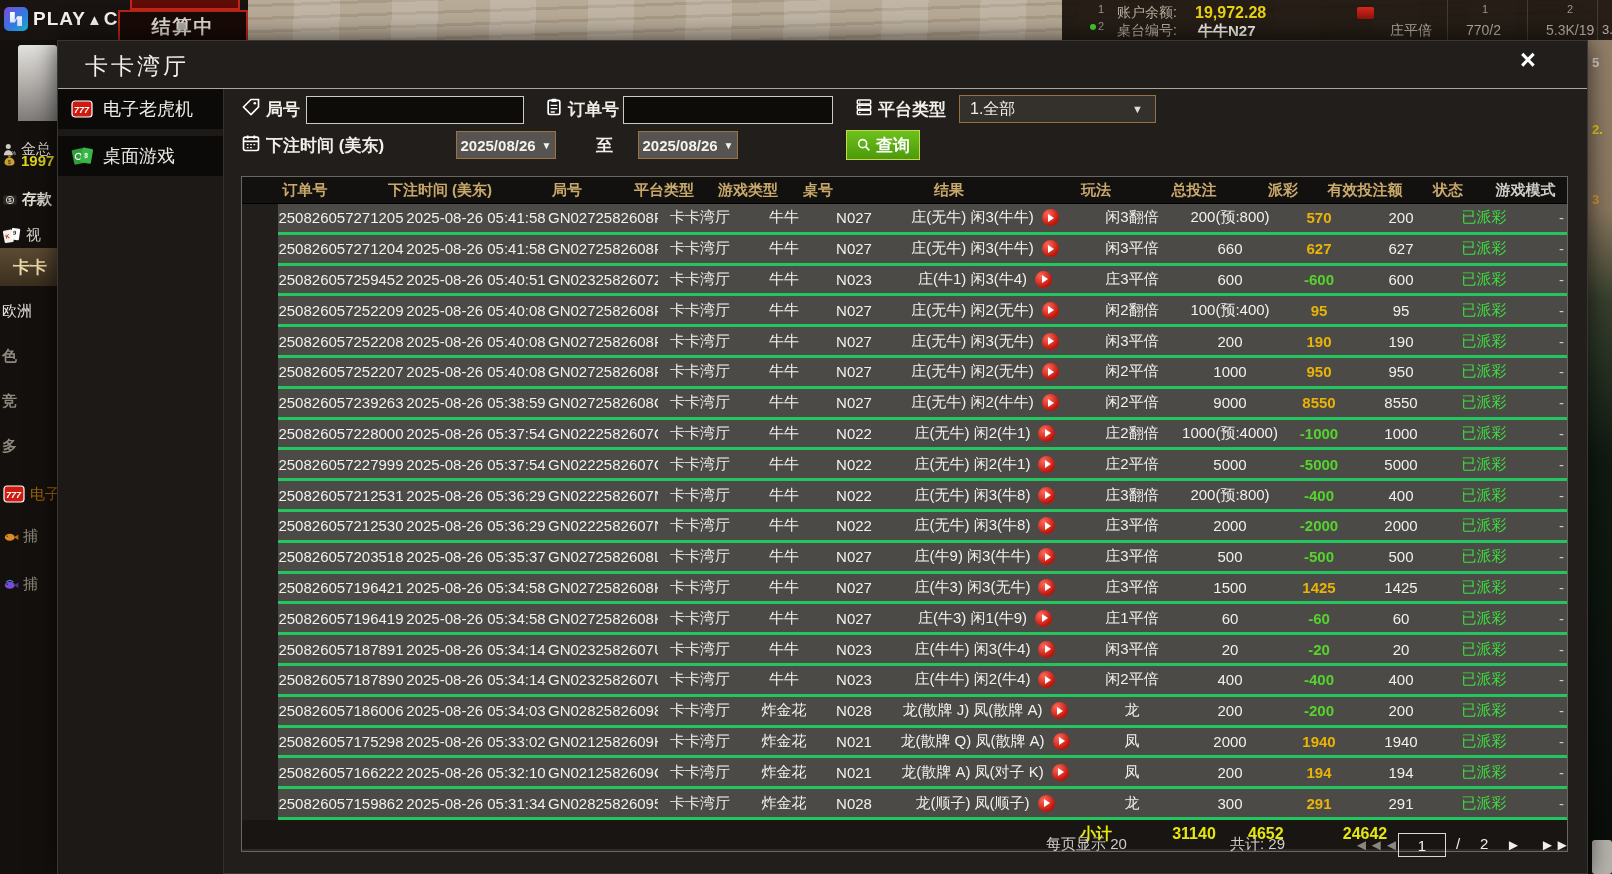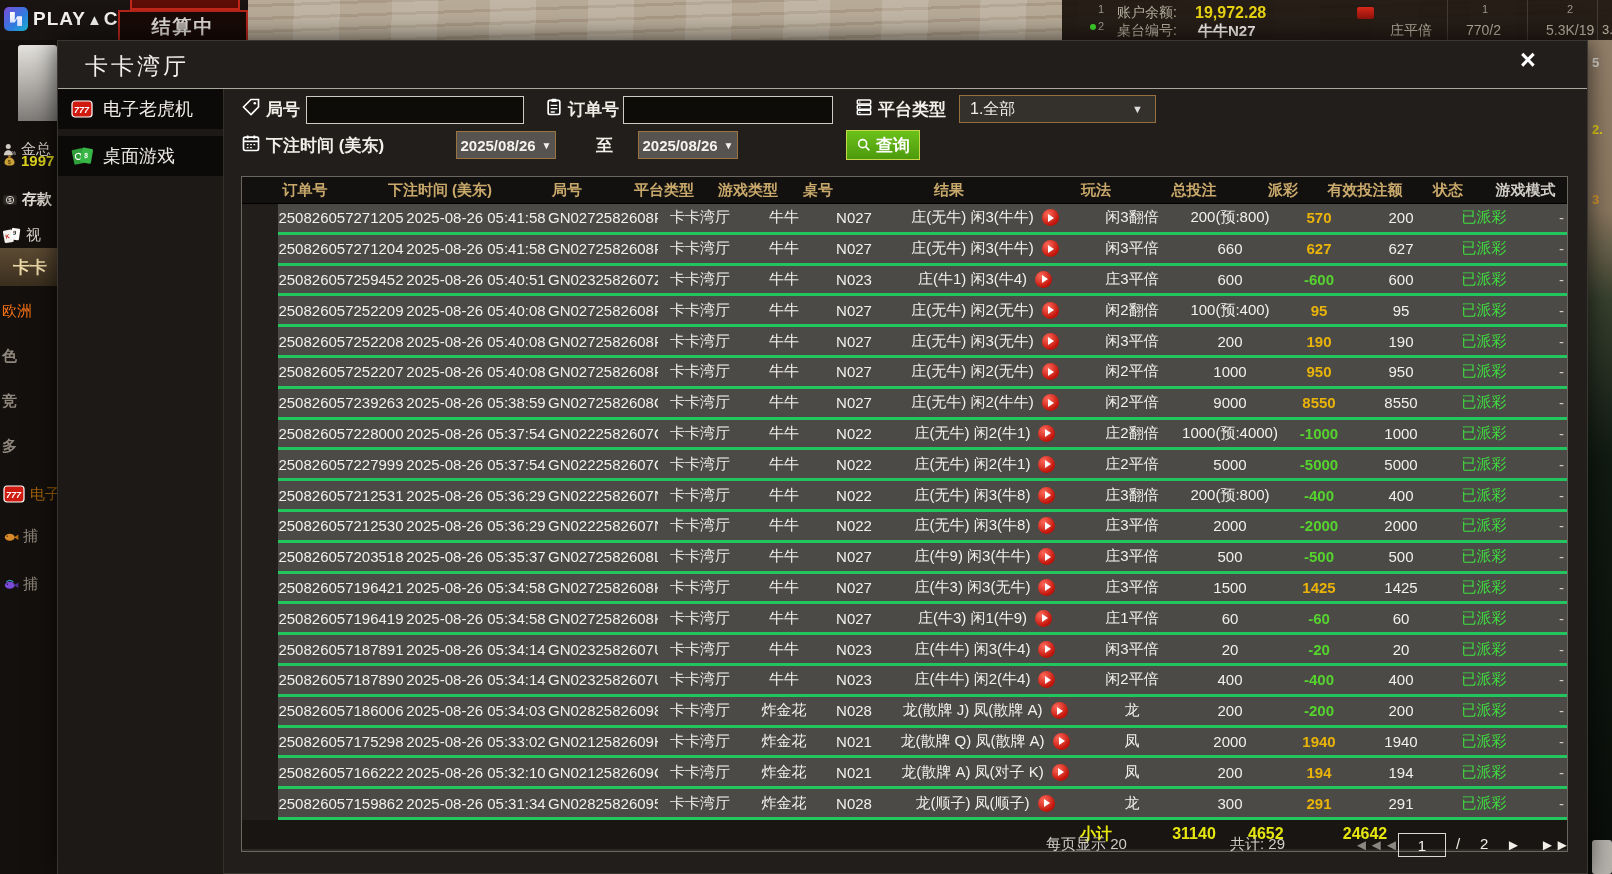--- a/index.html
+++ b/index.html
@@ -162,21 +162,21 @@
               <g transform="rotate(8 17 12)">
                 <rect x="11" y="4" width="10" height="14" rx="1.5" fill="#fdfcfa"></rect>
                 <text x="13" y="12" font-size="7" font-weight="bold" fill="#222">9</text>
               </g>
             </svg>
           </span>
           <span style="color: rgb(217, 212, 204);">视</span>
         </div>
         <div class="knob" style="top: 208px;">卡卡</div>
         <div class="lnav" style="top: 262px;">
-          <span style="color: #f97316;">欧洲</span>
+          <span style="color: #e5e5e5;">欧洲</span>
         </div>
         <div class="lnav" style="top: 307px;">
           <span style="color: rgb(143, 136, 126); font-weight: bold;">色</span>
         </div>
         <div class="lnav" style="top: 352px;">
           <span style="color: rgb(143, 136, 126); font-weight: bold;">竞</span>
         </div>
         <div class="lnav" style="top: 397px;">
           <span style="color: rgb(143, 136, 126); font-weight: bold;">多</span>
         </div>

